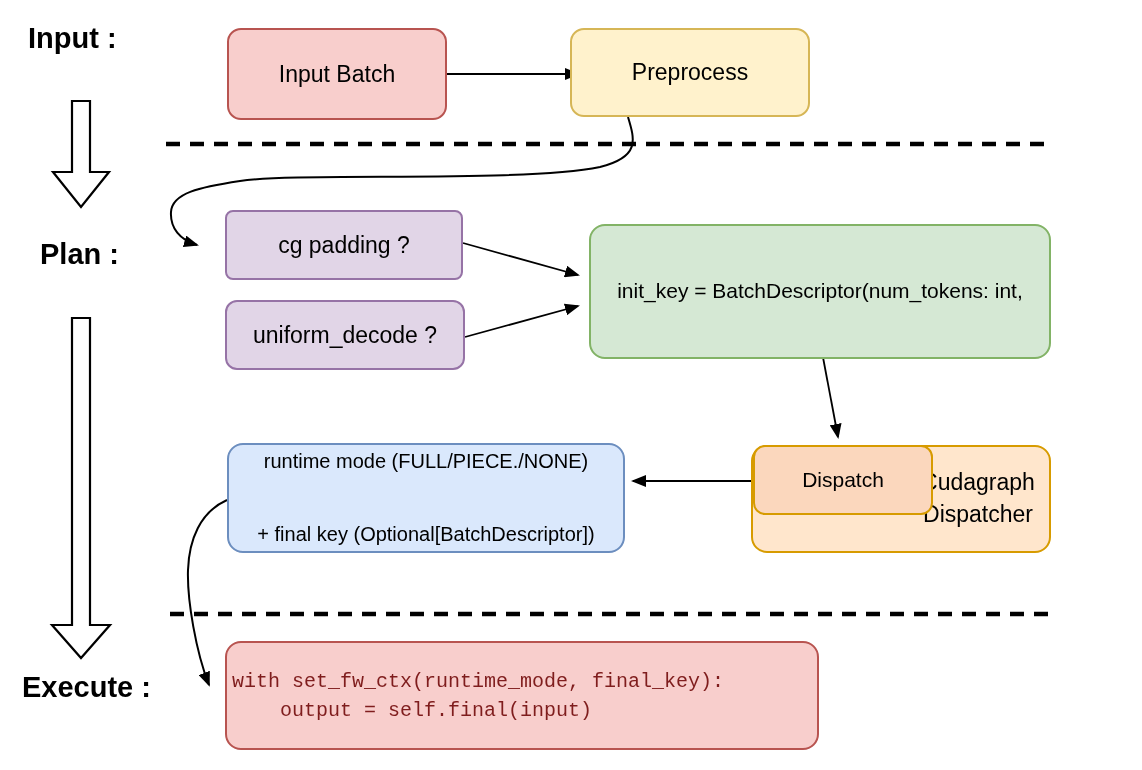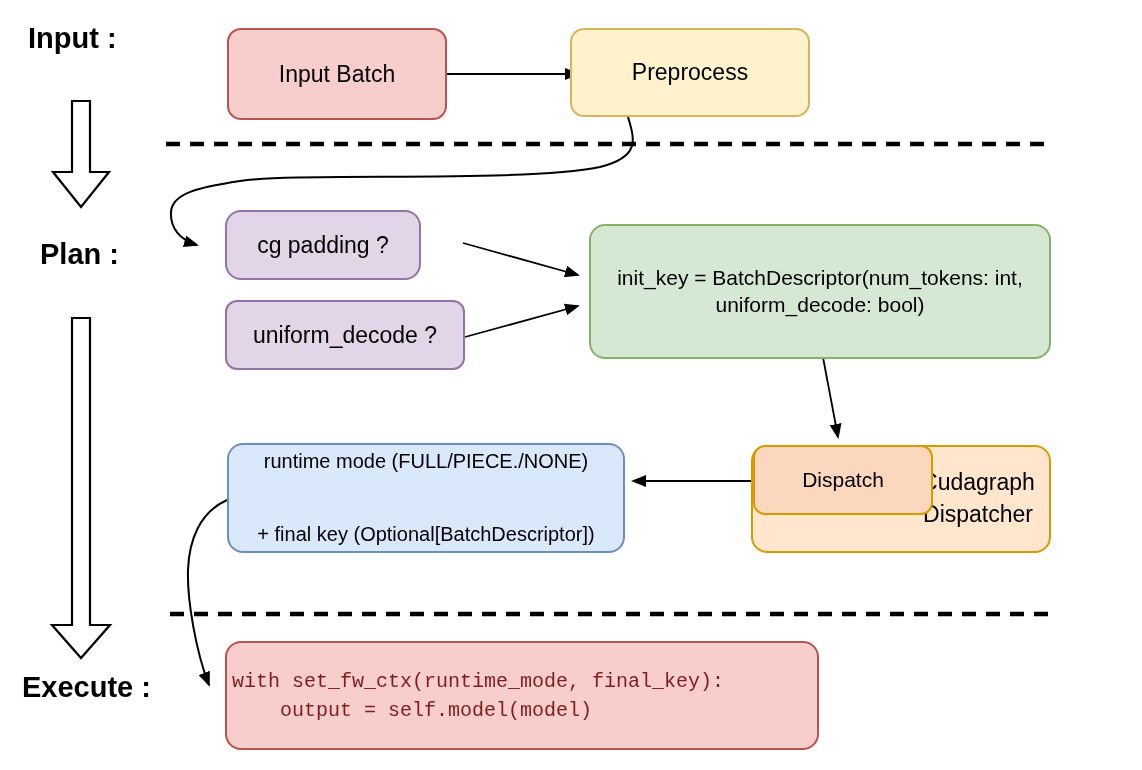--- a/index.html
+++ b/index.html
@@ -67,45 +67,44 @@
   <div class="section-label" style="left:22px;top:671px;">Execute :</div>
 
   <div class="node red fs23" style="left:227px;top:28px;width:220px;height:92px;">
     <span>Input Batch</span>
   </div>
 
   <div class="node yellow fs23" style="left:570px;top:28px;width:240px;height:89px;justify-content:center;">
     <span>Preprocess</span>
   </div>
 
-  <div class="node purple fs23" style="left:225px;top:210px;width:196px;height:70px;border-radius:16px;">
+  <div class="node purple fs23" style="left:225px;top:210px;width:238px;height:70px;border-radius:8px;">
     <span>cg padding ?</span>
   </div>
 
   <div class="node purple fs23" style="left:225px;top:300px;width:240px;height:70px;border-radius:12px;">
     <span>uniform_decode ?</span>
   </div>
 
   <div class="node green fs21" style="left:589px;top:224px;width:462px;height:135px;border-radius:16px;">
     <span>init_key = BatchDescriptor(num_tokens: int,</span>
-    <span>uniform_decode: bool)</span>
   </div>
 
   <div class="node orange" style="left:751px;top:445px;width:300px;height:108px;border-radius:16px;"></div>
   <div class="cg-label" style="left:905px;top:458px;width:146px;height:80px;">
     <span>Cudagraph</span>
     <span>Dispatcher</span>
   </div>
   <div class="node peach fs21" style="left:753px;top:445px;width:180px;height:70px;border-radius:12px;">
     <span>Dispatch</span>
   </div>
 
   <div class="node blue fs20" style="left:227px;top:443px;width:398px;height:110px;border-radius:16px;">
     <span>runtime mode (FULL/PIECE./NONE)</span>
     <span>+ final key (Optional[BatchDescriptor])</span>
   </div>
 
   <div class="node red code-node" style="left:225px;top:641px;width:594px;height:109px;border-radius:16px;">
     <span>with set_fw_ctx(runtime_mode, final_key):</span>
-    <span>    output = self.model(model)</span>
+    <span>    output = self.final(input)</span>
   </div>
 
 </div>
 
 </body></html>

